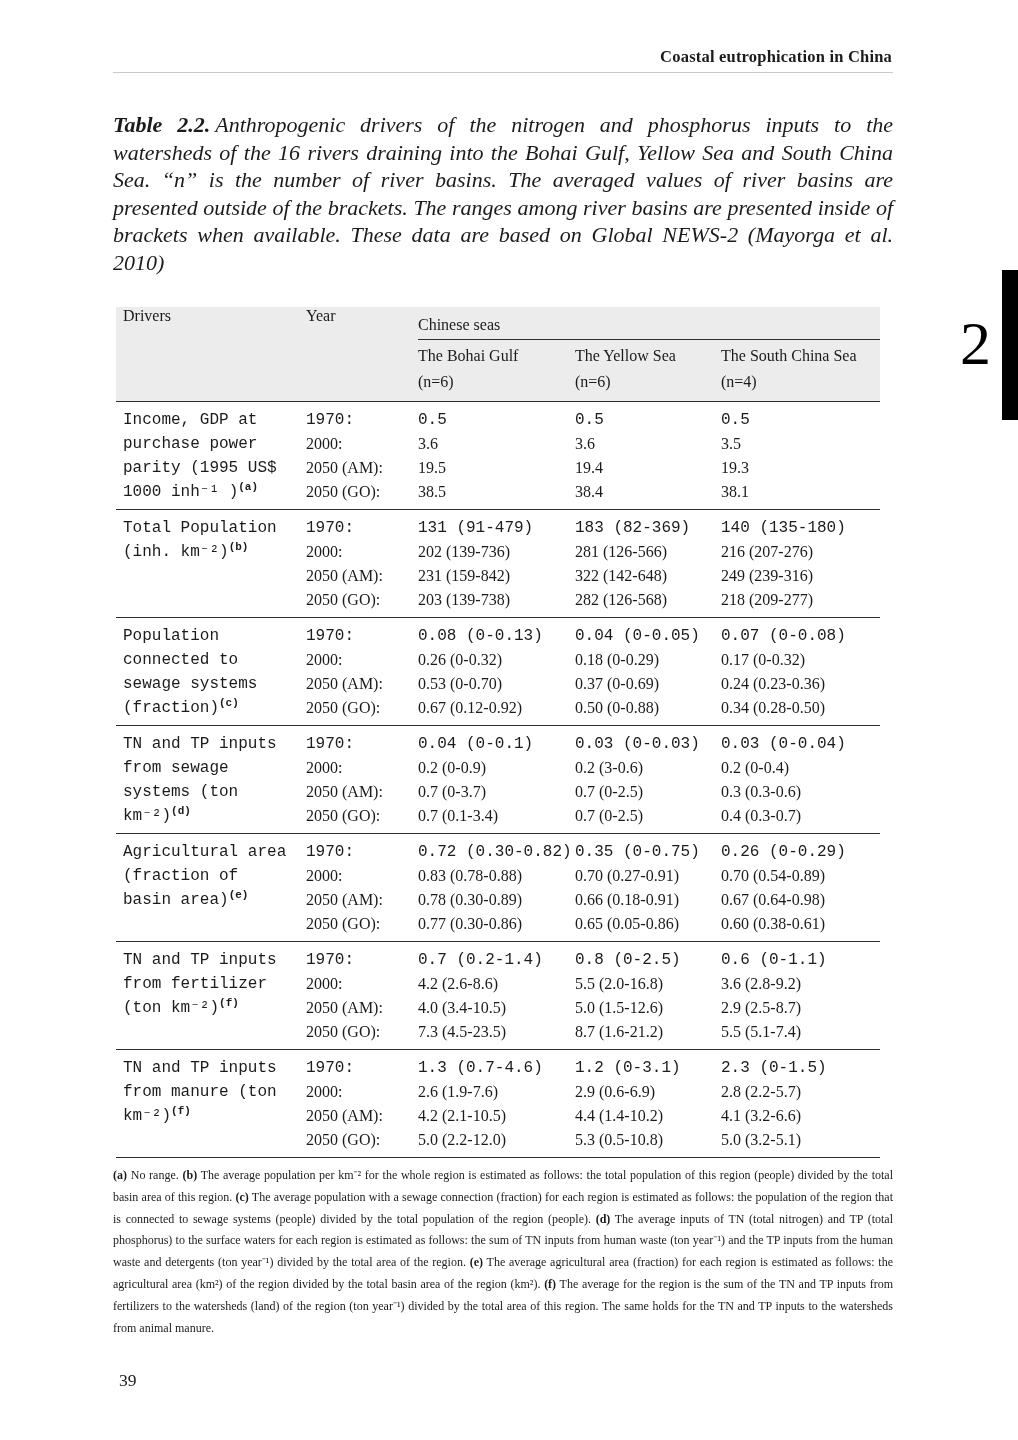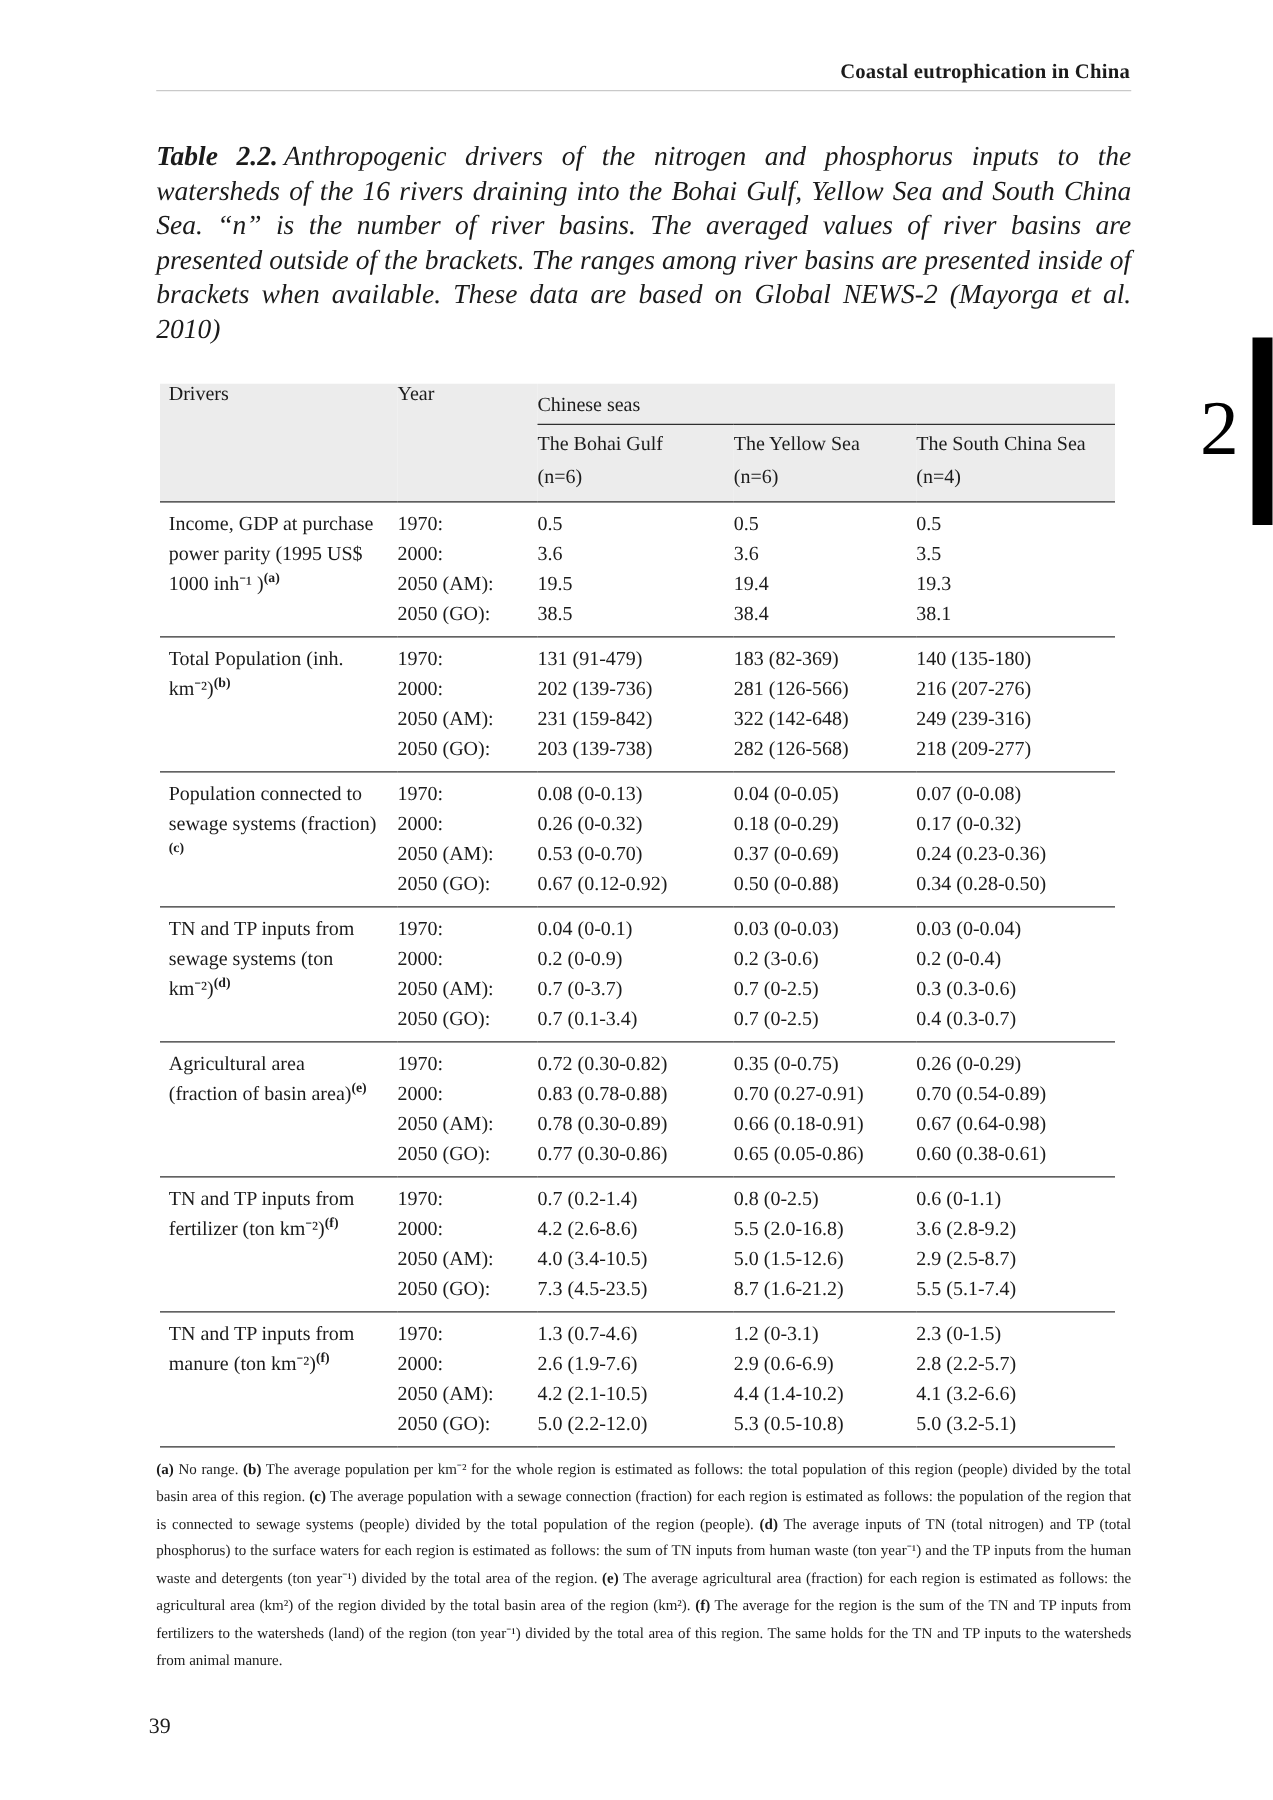--- a/index.html
+++ b/index.html
@@ -5,21 +5,21 @@
   * { margin:0; padding:0; box-sizing:border-box; }
   html,body { background:#ffffff; }
   body {
     width:1018px; height:1440px;
     font-family:"Liberation Serif", serif;
     color:#1b1b1b;
     position:relative;
     overflow:hidden;
   }
   .content {
-    position:absolute; top:47px; left:125px; width:780px;
+    position:absolute; top:47px; left:113px; width:780px;
   }
   .running-header {
     text-align:right; font-weight:bold; font-size:16.5px; line-height:20px;
     letter-spacing:0.2px; padding-right:1px;
   }
   .header-rule {
     border:none; border-top:1px solid #c9c9c9; margin-top:5px;
   }
   .caption {
     margin-top:38px;
@@ -42,21 +42,21 @@
   }
   .h-drivers { vertical-align:middle; padding-left:7px; }
   .h-year    { vertical-align:middle; }
   .h-seas { padding:8px 0 4px 0; line-height:20px; border-bottom:1px solid #2f2f2f; }
   .h-sea  { padding:6px 0 2px 0; line-height:20px; }
   .h-n    { padding:4px 0 9px 0; line-height:20px; }
   table.data td {
     vertical-align:top; line-height:24px; text-align:left;
   }
   td.driver { padding-left:7px; padding-right:16px; }
-  tbody.group tr:first-child td { padding-top:6px; }
+  tbody.group tr:first-child td { padding-top:6px;font-family:Liberation Mono, monospace; }
   tbody.group tr:last-child  td { padding-bottom:5px; }
   sup.note { font-weight:bold; font-size:11px; line-height:0; }
   .footnotes {
     margin-top:7px;
     font-size:12px; line-height:21.8px;
     text-align:justify;
     width:780px;
   }
   .footnotes b { font-weight:bold; }
   .chapter-num {

